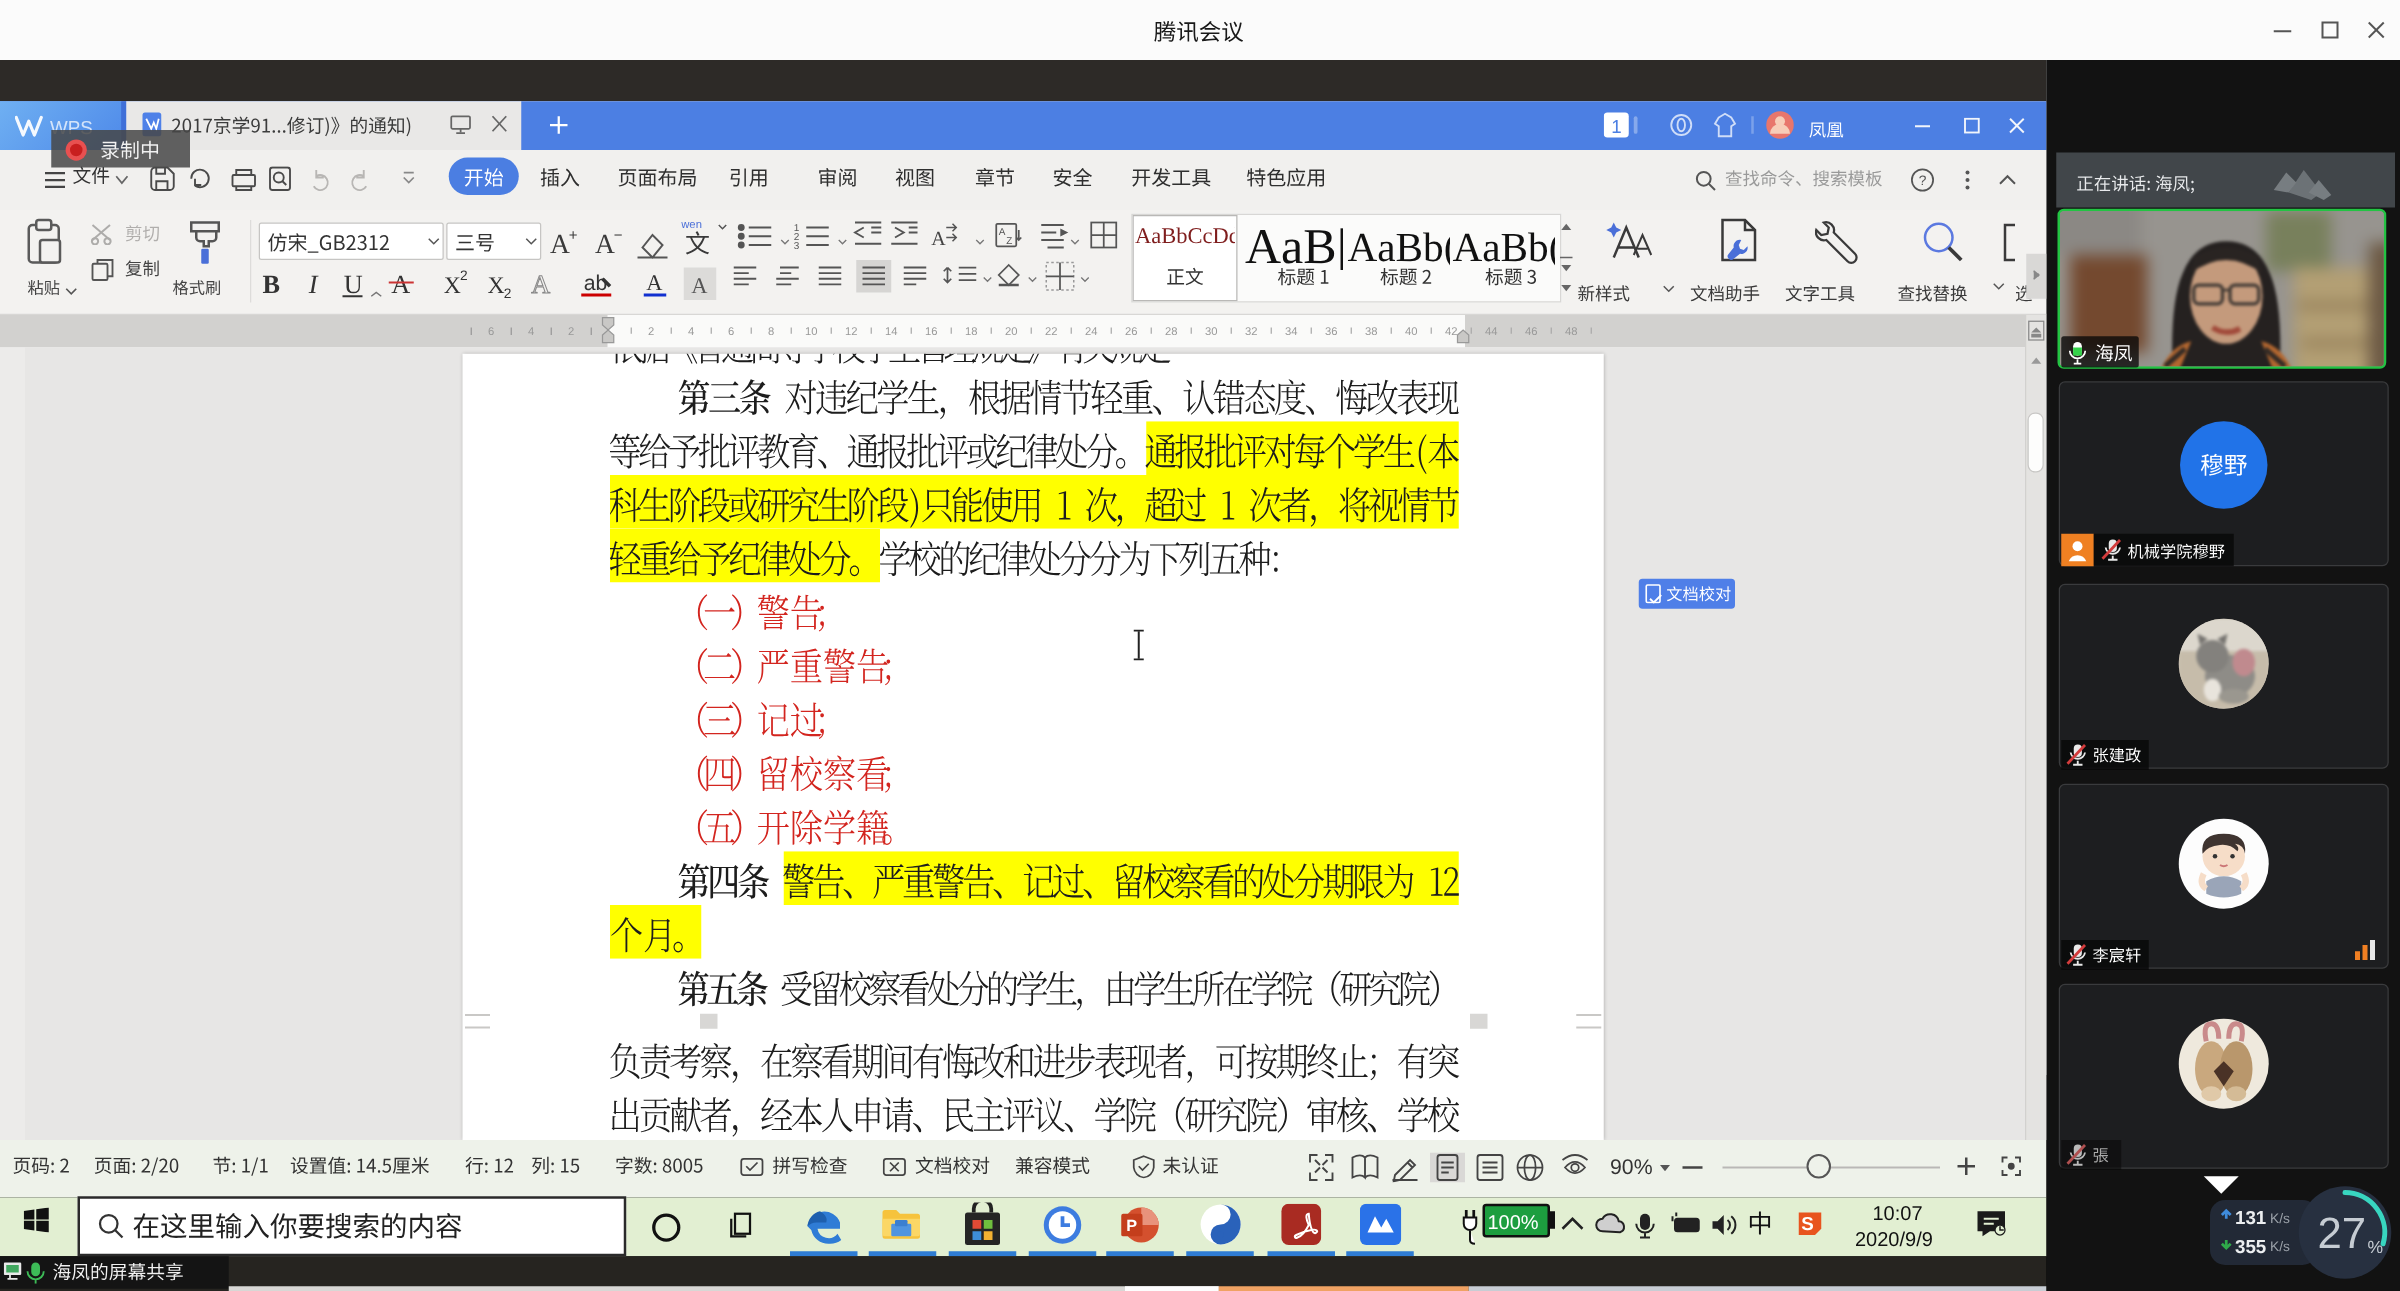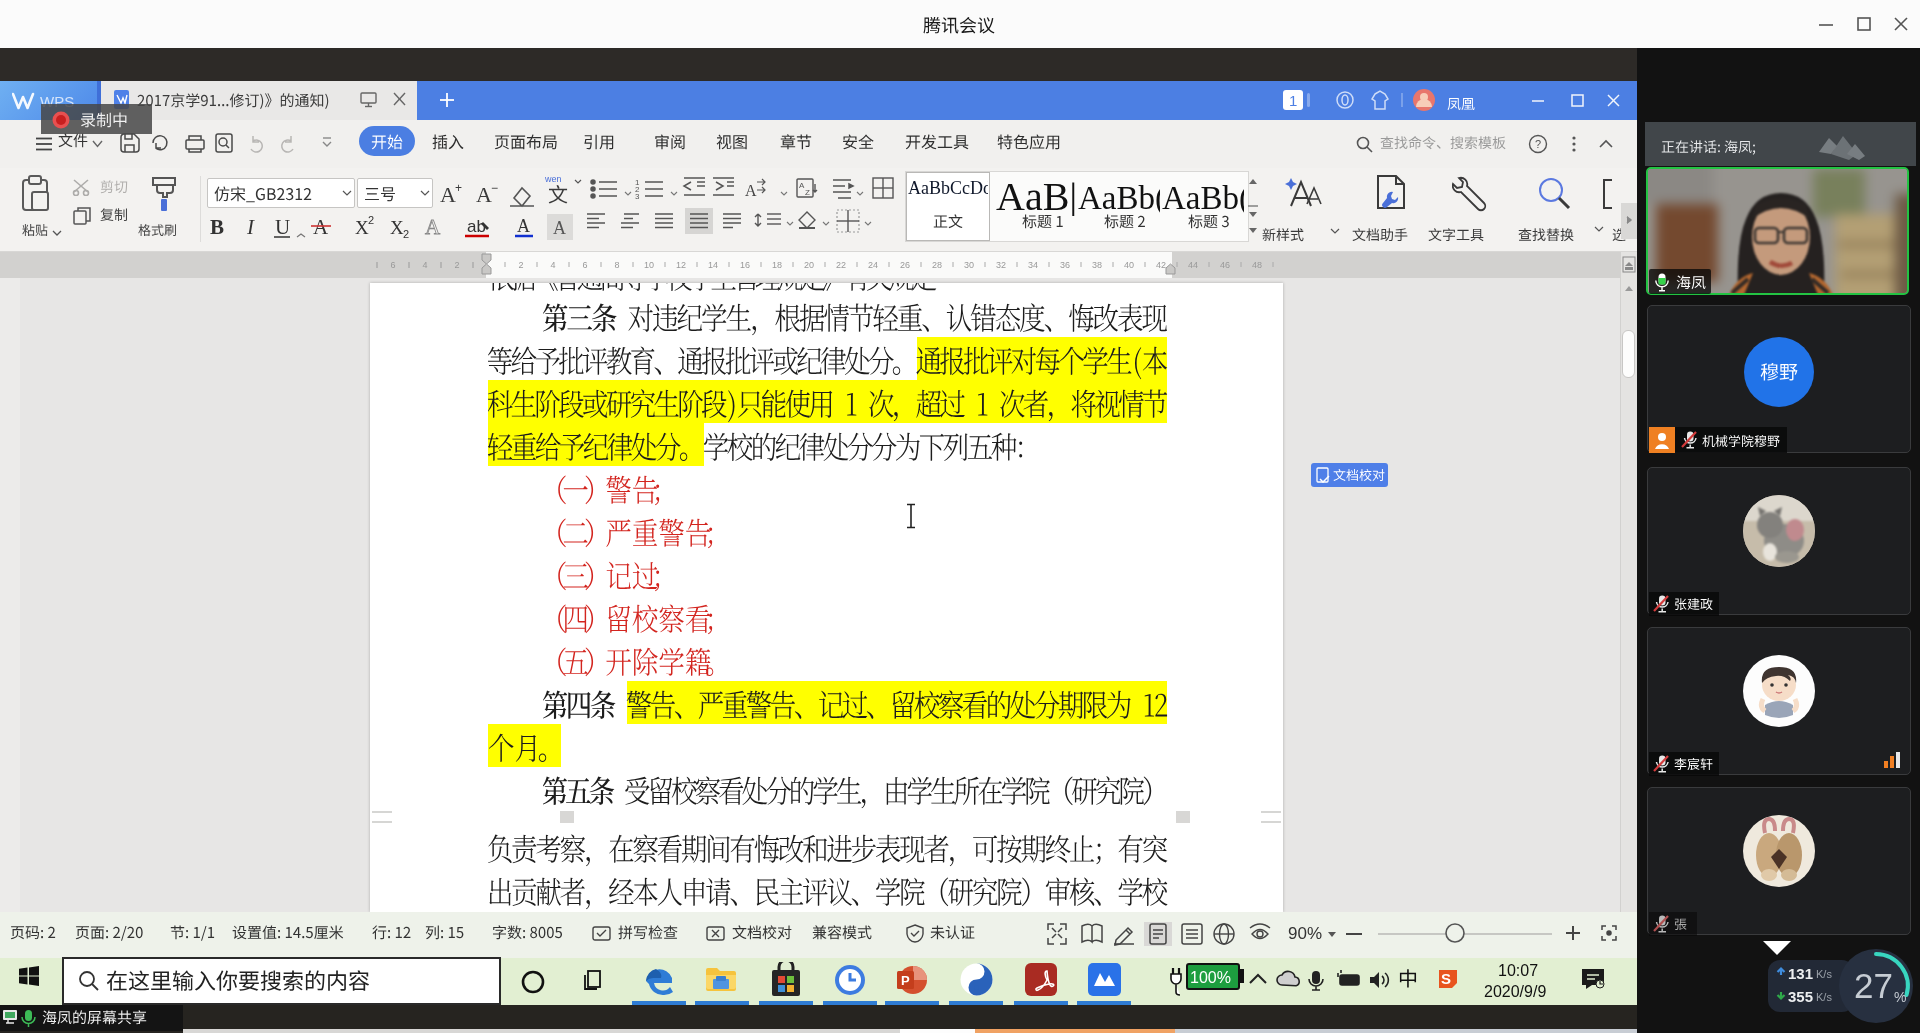--- a/index.html
+++ b/index.html
@@ -727,21 +727,21 @@
         <rect x="252" y="2" width="22" height="22"></rect>
       </g>
       <g stroke="#555" stroke-width="1.4">
         <line x1="252" y1="13" x2="274" y2="13"></line>
         <line x1="263" y1="2" x2="263" y2="24"></line>
       </g>
       <path d="M280 14 l3 3 3 -3" stroke="#777" stroke-width="1.1" fill="none"></path>
     </svg>
     <div class="ab" style="left:905px;top:171px;width:344px;height:71px;background:#fbfbfa;border:1px solid #d8d7d5"></div>
     <div class="ab" style="left:906px;top:172px;width:84px;height:69px;background:#fff;border:1px solid #b9b8b6"></div>
-    <div class="ab" style="left:908px;top:178px;width:80px;height:26px;overflow:hidden"><span style="font:18px 'Liberation Serif';color:#0f172a">AaBbCcDd</span></div>
+    <div class="ab" style="left:908px;top:178px;width:80px;height:26px;overflow:hidden"><span style="font:18px 'Liberation Serif';color:#7f1d1d">AaBbCcDd</span></div>
     <svg class="t" style="left:933px;top:212px" width="32" height="22">
       <g fill="#333" transform="translate(0,15) scale(0.015)">
         <use href="#gav" x="0"></use>
         <use href="#gv" x="1000"></use>
       </g>
     </svg>
     <svg class="t" style="left:996px;top:174px" width="80" height="42">
       <text x="0" y="36" font-size="40" font-family="Liberation Serif" fill="#111">AaB|</text>
     </svg>
     <svg class="t" style="left:1022px;top:212px" width="43" height="22">

